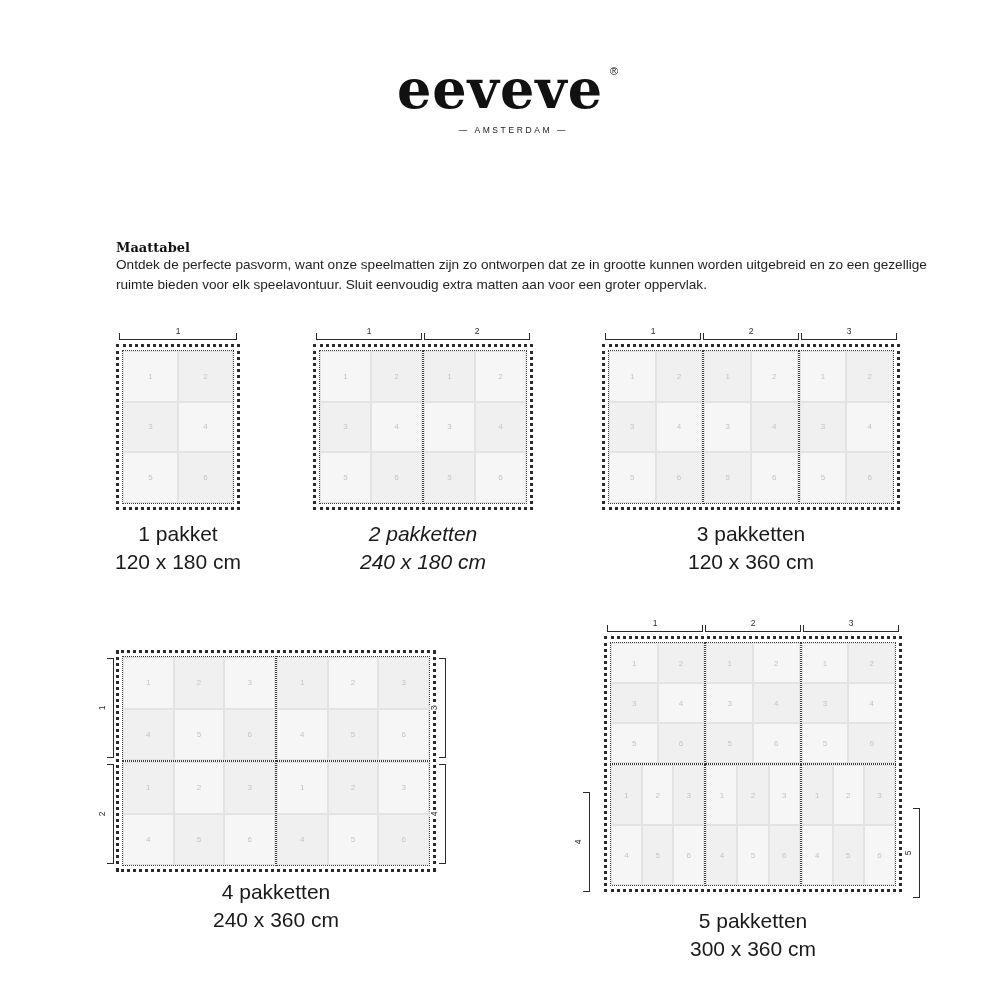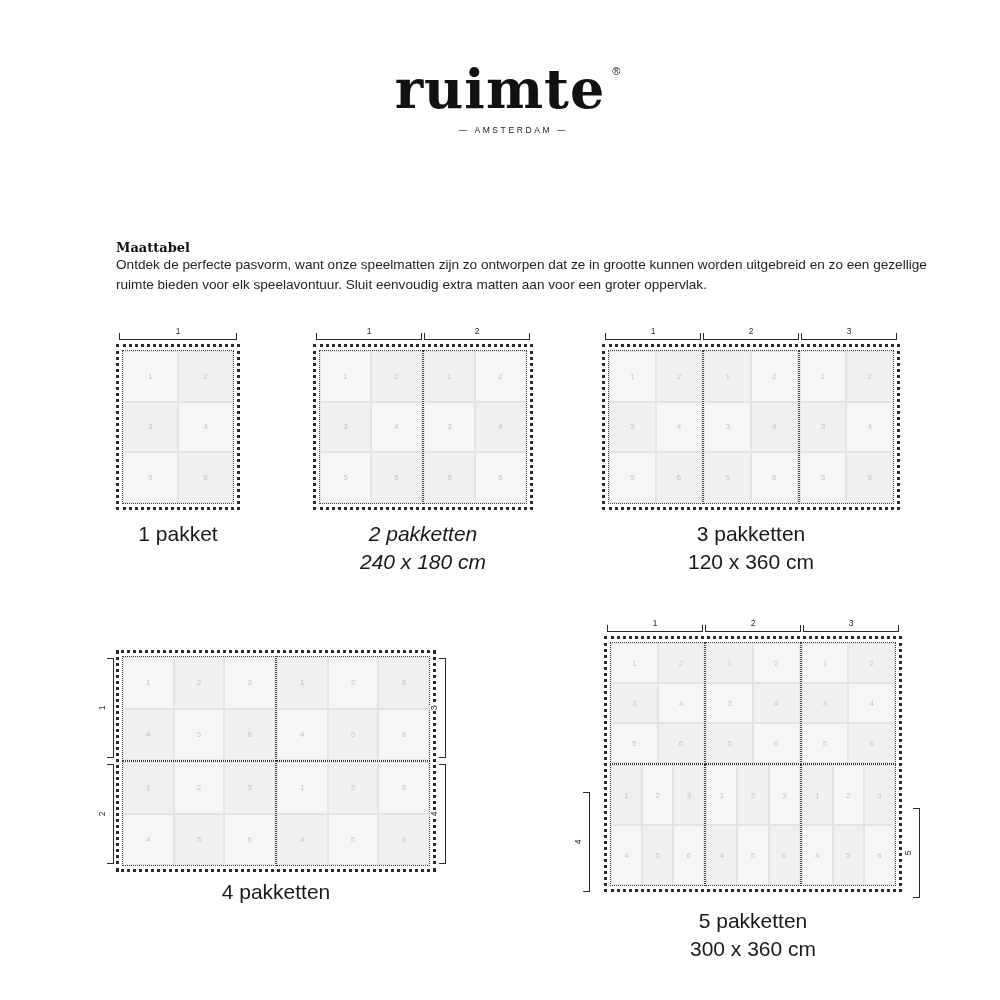--- a/index.html
+++ b/index.html
@@ -179,21 +179,21 @@
     display: block;
   }
 </style>
 </head>
 <body>
 
 <div class="page">
 
   <div class="brand">
     <div class="brand-word">
-      <span>ruimte</span>
+      <span>eeveve</span>
       <span class="brand-reg">®</span>
     </div>
     <div class="brand-sub">— AMSTERDAM —</div>
   </div>
 
   <div class="intro">
     <div class="intro-title">Maattabel</div>
     <div class="intro-body">Ontdek de perfecte pasvorm, want onze speelmatten zijn zo ontworpen dat ze in grootte kunnen worden uitgebreid en zo een gezellige ruimte bieden voor elk speelavontuur. Sluit eenvoudig extra matten aan voor een groter oppervlak.</div>
   </div>
 
@@ -211,20 +211,21 @@
           <div class="cell alt">2</div>
           <div class="cell alt">3</div>
           <div class="cell">4</div>
           <div class="cell">5</div>
           <div class="cell alt">6</div>
         </div>
       </div>
     </div>
     <div class="caption" style="left:-40px; top:190px; width:204px;">
       <span>1 pakket</span>
+      <span class="dim">120 x 180 cm</span>
     </div>
   </div>
 
   <div class="diagram" style="left:313px; top:330px;">
     <div class="mbar-top" style="left:3px; top:0px; width:106px;">
       <span class="tick-l"></span>
       <span class="tick-r"></span>
       <span class="line"></span>
       <span class="lbl">1</span>
     </div>
@@ -372,20 +373,21 @@
       <span class="lbl">3</span>
     </div>
     <div class="mbar-side" style="left:332px; top:114px; height:100px;">
       <span class="tick-t"></span>
       <span class="tick-b"></span>
       <span class="line"></span>
       <span class="lbl">4</span>
     </div>
     <div class="caption" style="left:70px; top:228px; width:204px;">
       <span>4 pakketten</span>
+      <span class="dim">240 x 360 cm</span>
     </div>
   </div>
 
   <div class="diagram" style="left:580px; top:622px;">
     <div class="mbar-top" style="left:27px; top:0px; width:96px;">
       <span class="tick-l"></span>
       <span class="tick-r"></span>
       <span class="line"></span>
       <span class="lbl">1</span>
     </div>

